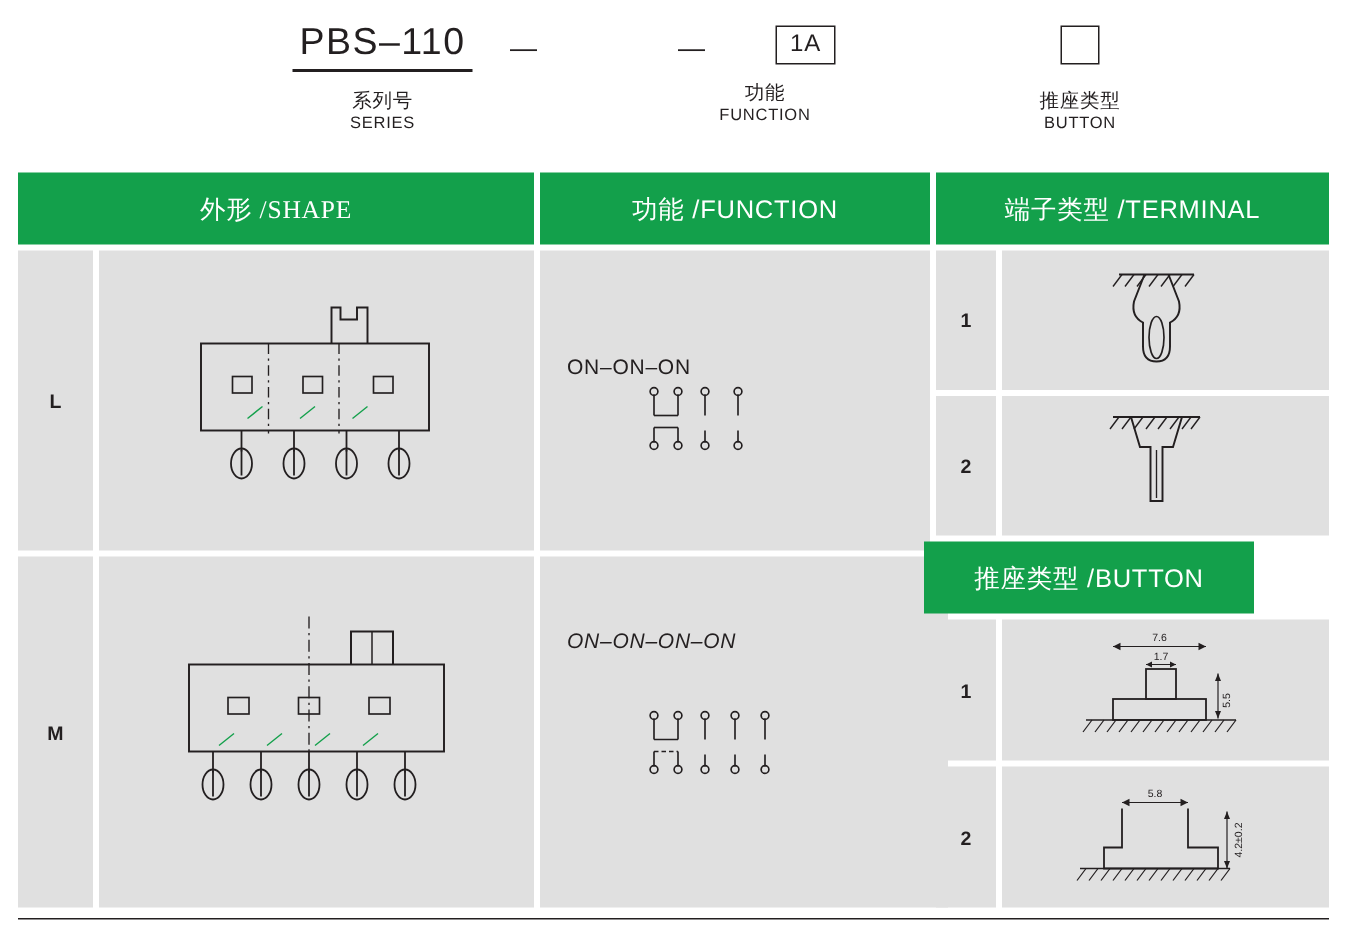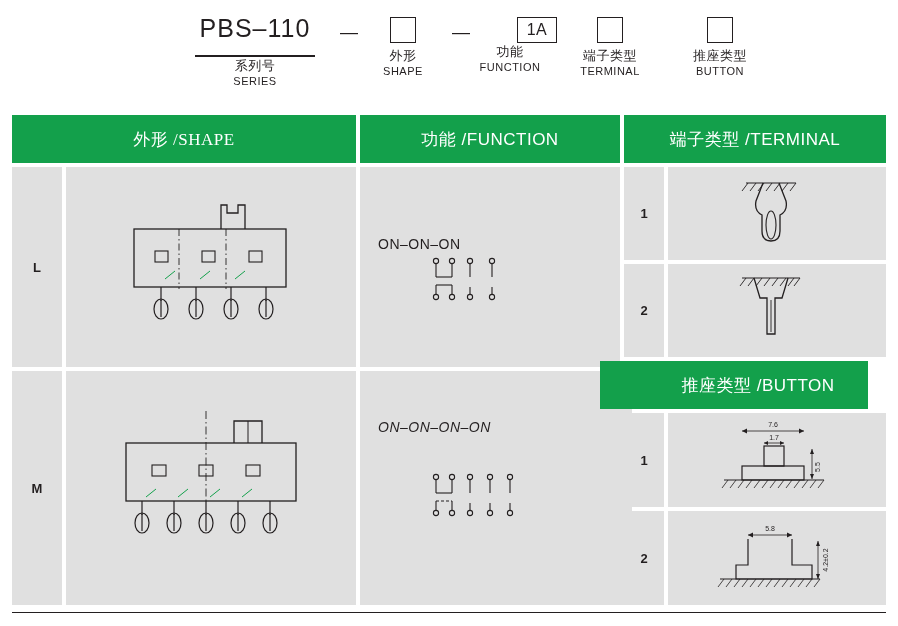--- a/index.html
+++ b/index.html
@@ -29,21 +29,21 @@
     height: 112px;
   }
   .code-item {
     position: absolute;
     text-align: center;
   }
   .code-series-text {
     font-size: 25px;
     letter-spacing: 1px;
     color: #231f20;
-    padding-bottom: 12px;
+    padding-bottom: 3px;
     border-bottom: 2px solid #231f20;
     display: inline-block;
     min-width: 120px;
   }
   .code-box {
     width: 26px;
     height: 26px;
     border: 1.6px solid #231f20;
     display: inline-block;
     box-sizing: border-box;
@@ -55,21 +55,21 @@
     display: inline-block;
     box-sizing: border-box;
     font-size: 16px;
     line-height: 24px;
     text-align: center;
     letter-spacing: 0.5px;
     margin-left: 40px;
   }
   .code-cn {
     font-size: 13px;
-    margin-top: 0;
+    margin-top: 10px;
     letter-spacing: 0.5px;
     white-space: nowrap;
   }
   .code-en {
     font-size: 11px;
     margin-top: 0;
     letter-spacing: 0.5px;
     white-space: nowrap;
   }
   .dash {
@@ -134,39 +134,29 @@
   <div class="code-row">
 
     <div class="code-item" style="left:175px; top:14px; width:160px;">
       <div class="code-series-text">PBS–110</div>
       <div class="code-cn">系列号</div>
       <div class="code-en">SERIES</div>
     </div>
 
     <div class="dash" style="left:340px; top:22px;">—</div>
 
-    <div class="code-item" style="left:370px; top:17px; width:66px;">
-      <div class="code-box"></div>
-      <div class="code-cn">外形</div>
-      <div class="code-en">SHAPE</div>
-    </div>
 
     <div class="dash" style="left:452px; top:22px;">—</div>
 
     <div class="code-item" style="left:477px; top:17px; width:66px;">
       <div class="code-box-filled">1A</div>
       <div class="code-cn">功能</div>
       <div class="code-en">FUNCTION</div>
     </div>
 
-    <div class="code-item" style="left:570px; top:17px; width:80px;">
-      <div class="code-box"></div>
-      <div class="code-cn">端子类型</div>
-      <div class="code-en">TERMINAL</div>
-    </div>
 
     <div class="code-item" style="left:680px; top:17px; width:80px;">
       <div class="code-box"></div>
       <div class="code-cn">推座类型</div>
       <div class="code-en">BUTTON</div>
     </div>
   </div>
 
   <div class="table">
 
@@ -342,21 +332,21 @@
             <path d="M110 14 L104 22"></path>
             <path d="M118 14 L112 22"></path>
           <path d="M126 14 L120 22"></path>
             <path d="M132 14 L126 22"></path>
         </g>
         <path d="M86 14 L92 34 L99 34 L99 70 L107 70 L107 34 L114 34 L120 14" fill="none" stroke="#231f20" stroke-width="1.3"></path>
         <line x1="103" y1="36" x2="103" y2="68" stroke="#231f20" stroke-width="0.9"></line>
       </svg>
     </div>
 
-    <div class="hdr" style="left:588px; top:246px; width:220px; height:48px;padding-left:48px;">推座类型 /BUTTON</div>
+    <div class="hdr" style="left:604px; top:246px; width:220px; height:48px;">推座类型 /BUTTON</div>
 
     <div class="rowlabel" style="left:612px; top:298px; width:40px; height:94px;">1</div>
     <div class="cell-gray" style="left:656px; top:298px; width:218px; height:94px;">
       <svg width="218" height="94" viewBox="0 0 218 94">
 
         <line x1="74" y1="18" x2="136" y2="18" stroke="#231f20" stroke-width="0.8"></line>
         <path d="M74 18 l5 -2.5 v5 z" fill="#231f20"></path>
         <path d="M136 18 l-5 -2.5 v5 z" fill="#231f20"></path>
         <text x="105" y="14" font-size="7" text-anchor="middle" fill="#231f20" font-family="Liberation Sans, sans-serif">7.6</text>
 

